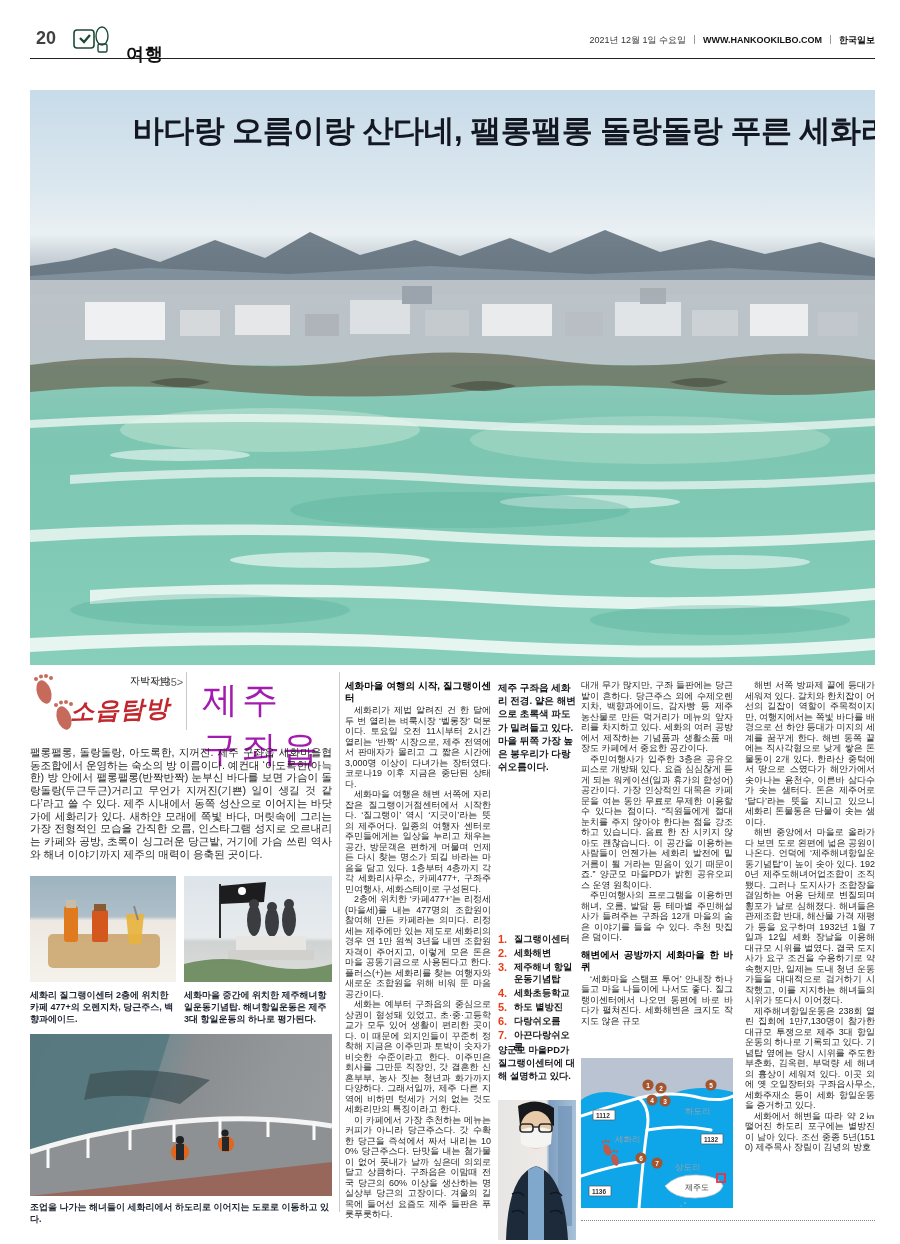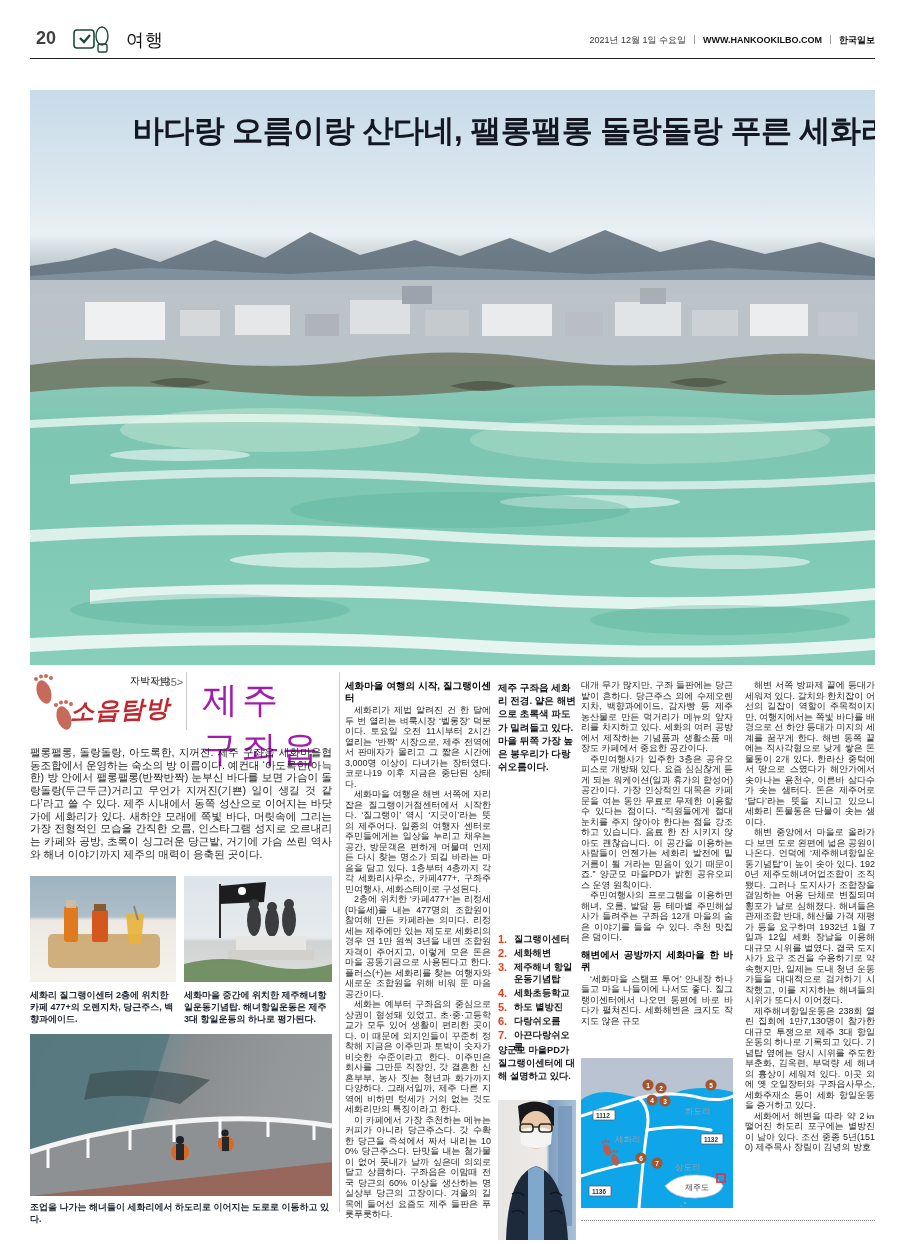--- a/index.html
+++ b/index.html
@@ -2,21 +2,21 @@
 <html><head>
 <meta charset="utf-8">
 <style>
   html,body{margin:0;padding:0;background:#fff;}
   #page{position:relative;width:900px;height:1244px;background:#fff;overflow:hidden;
         font-family:"Liberation Sans","DejaVu Sans",sans-serif;color:#222;}
   
   .hdr{position:absolute;left:30px;top:24px;width:845px;height:34px;border-bottom:1.5px solid #222;}
   .hdr .pnum{position:absolute;left:6px;top:4px;font-size:18px;font-weight:bold;color:#404040;}
   .hdr .seclogo{position:absolute;left:42px;top:0px;}
-  .hdr .sec{position:absolute;left:96px;top:4px;font-size:18px;font-weight:normal;color:#111;letter-spacing:1px;}
+  .hdr .sec{position:absolute;left:96px;top:18px;font-size:18px;font-weight:bold;color:#111;letter-spacing:1px;}
   .hdr .right{position:absolute;right:0;top:10px;font-size:9px;color:#333;}
   .hdr .right b{font-weight:bold;color:#111;}
   .hdr .vsep{display:inline-block;width:1px;height:9px;background:#999;margin:0 8px;vertical-align:-1px;}
   
   .main-photo{position:absolute;left:30px;top:90px;width:845px;height:575px;overflow:hidden;
     background:linear-gradient(180deg,#c7dbe9 0%,#dde8ef 18%,#eaf0f3 25%,#c3ccd2 30%,#b4bdc4 36%,
       #a3b6b6 43%,#8bc8b8 49%,#7cc6b2 62%,#7fc9b5 78%,#88cfbb 100%);}
   .main-photo svg{position:absolute;left:0;top:0;}
   .headline{position:absolute;left:16px;top:20px;width:100%;text-align:right;
     font-family:Liberation Sans, sans-serif;font-weight:600;font-size:31px;

